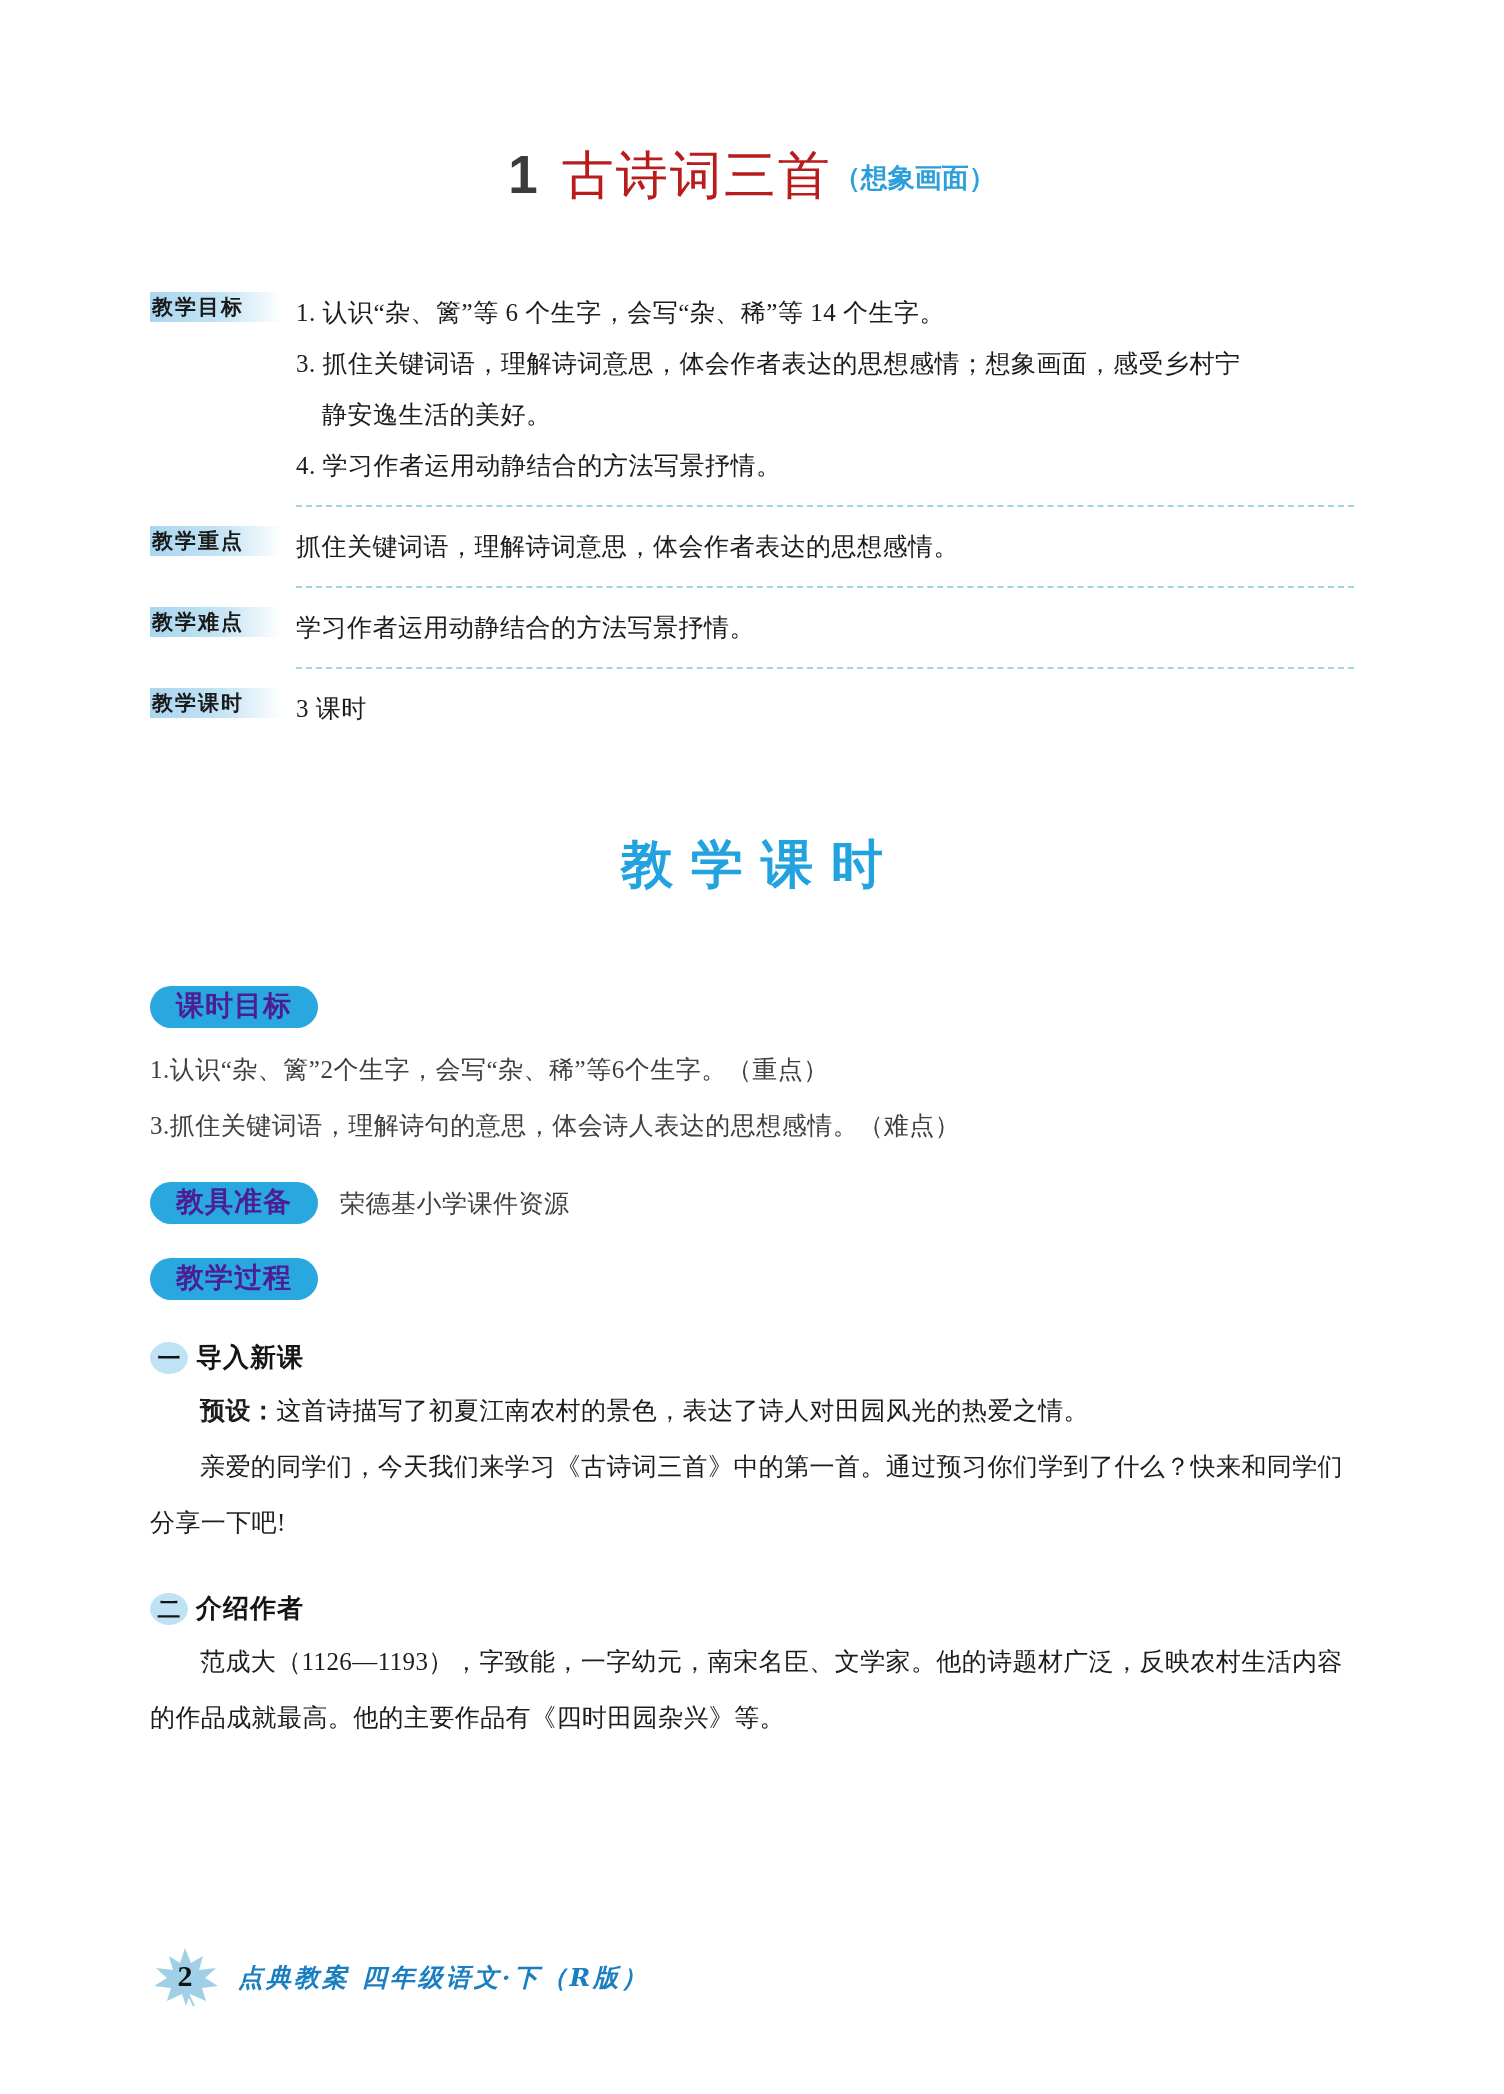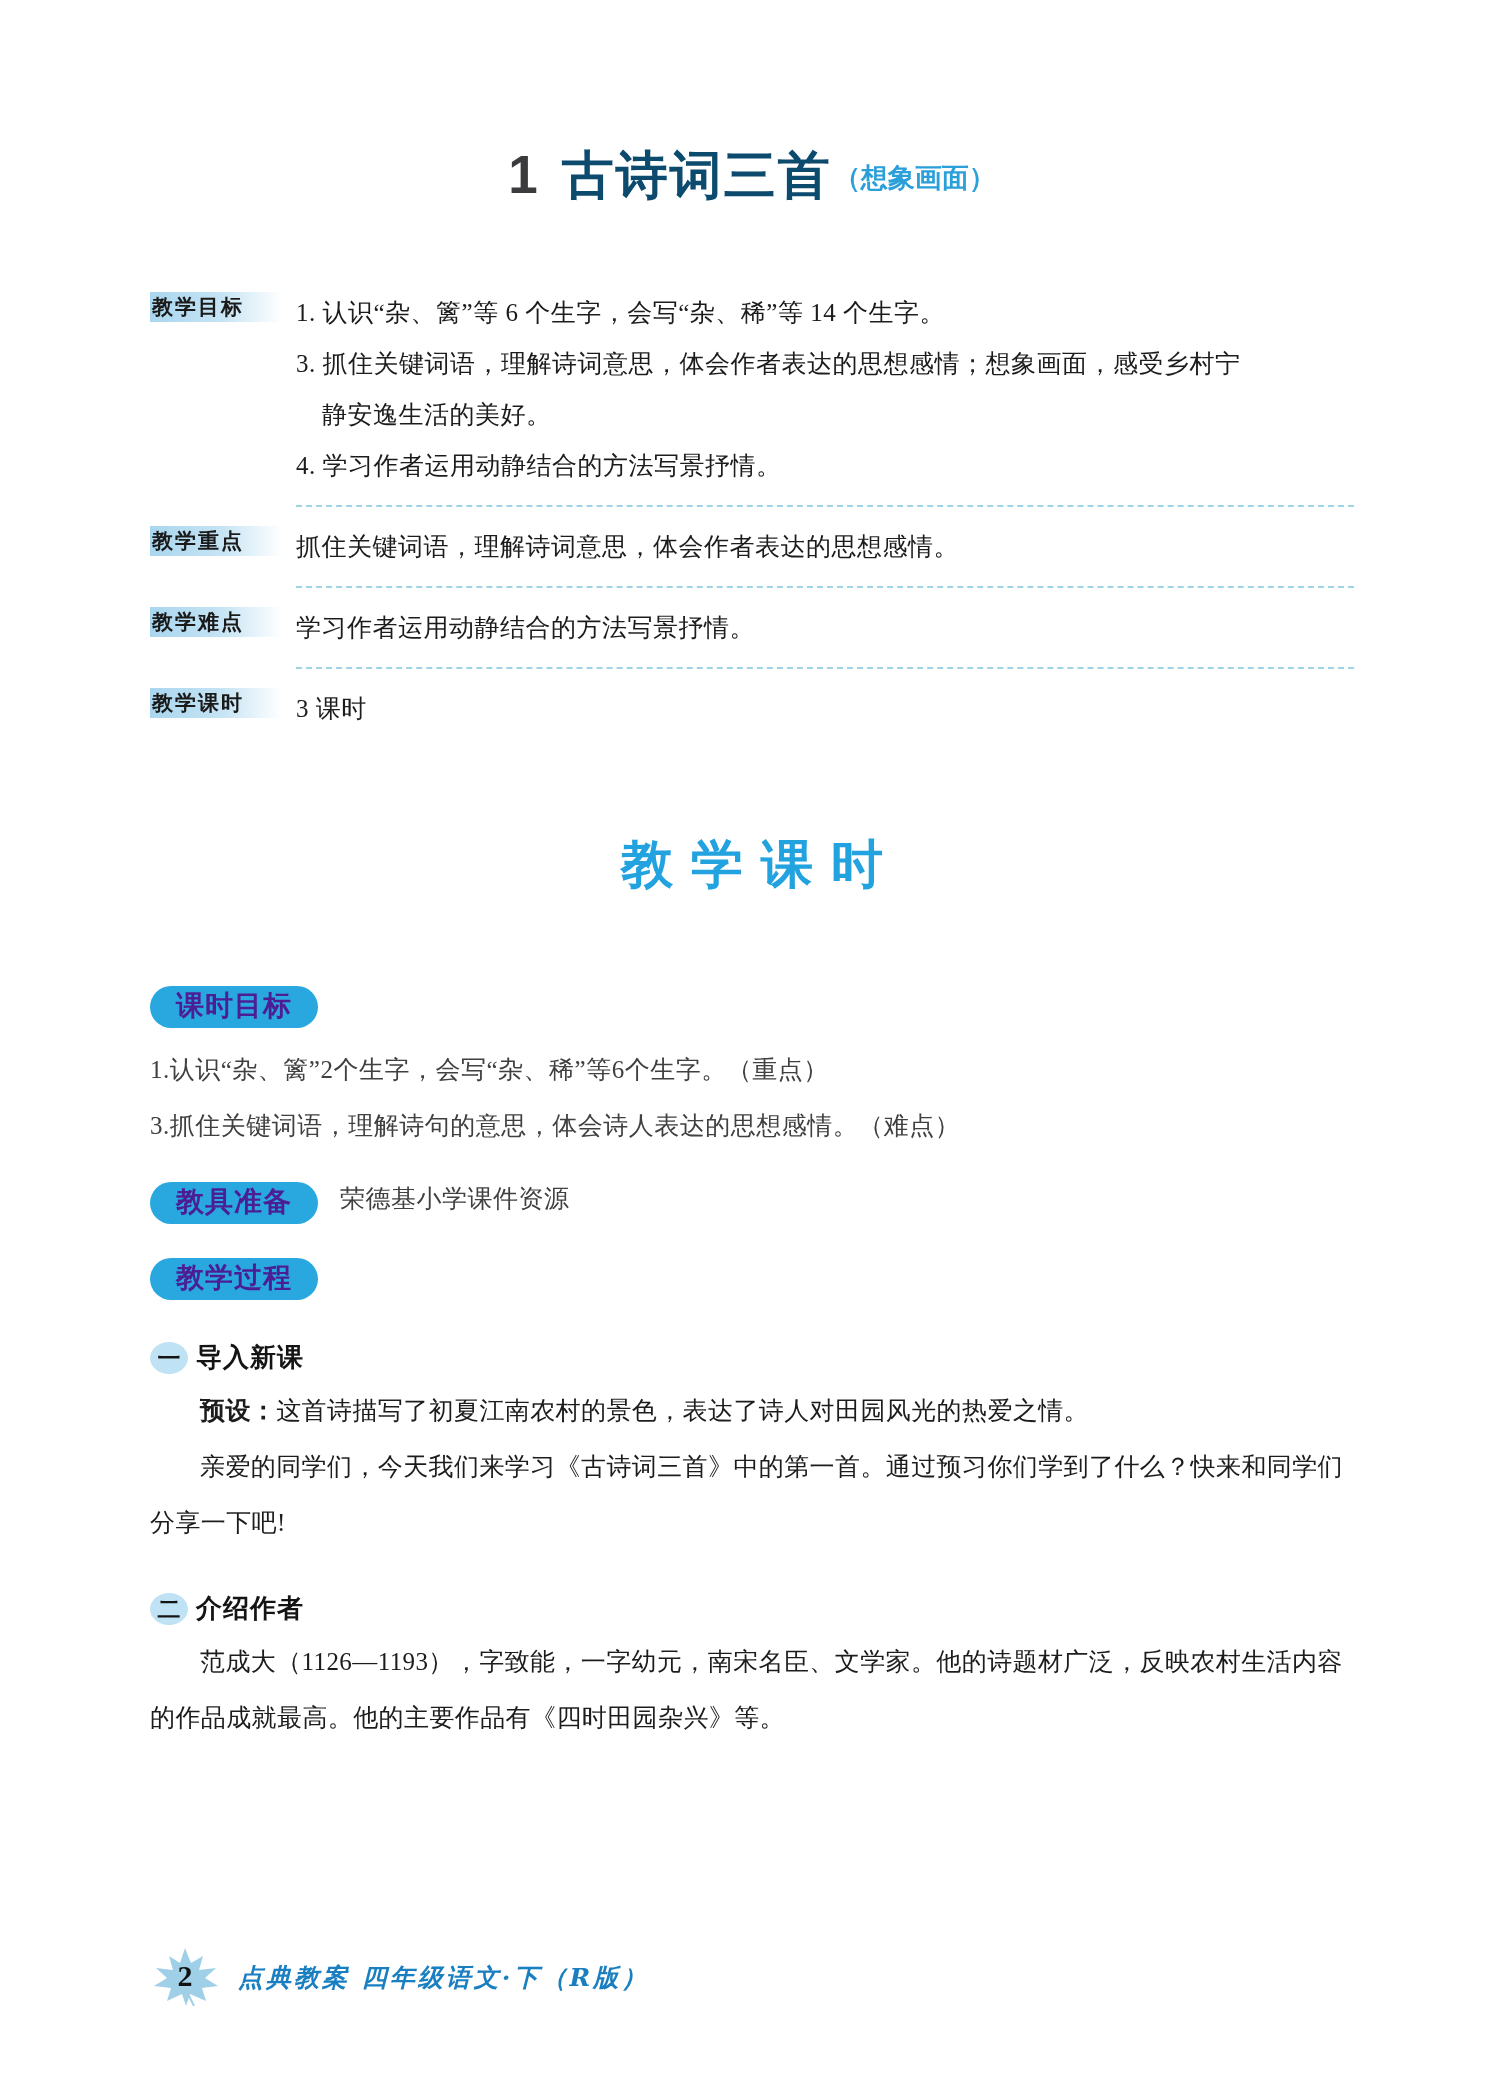--- a/index.html
+++ b/index.html
@@ -34,23 +34,23 @@
   }
   .title-num {
     font-family: "Liberation Sans", sans-serif;
     font-weight: bold;
     font-size: 53px;
     color: #3b3b3d;
     letter-spacing: 0;
   }
   .title-main {
     font-family: "DejaVu Sans", sans-serif;
-    font-weight: bold;
+    font-weight: normal;
     font-size: 52px;
-    color: #0c4a6e;
+    color: #b91c1c;
     letter-spacing: 2px;
     margin-left: 24px;
   }
   .title-note {
     font-family: "DejaVu Sans", sans-serif;
     font-weight: bold;
     font-size: 27px;
     color: #2b9fd9;
     letter-spacing: 0px;
     vertical-align: 6px;
@@ -135,21 +135,21 @@
     font-size: 25px;
     line-height: 56px;
     color: #404040;
     letter-spacing: 0.5px;
   }
   .goal-list div { display: block; }
 
   .prep-row {
     margin-top: 28px;
     display: flex;
-    align-items: flex-start;
+    align-items: center;
   }
   .prep-text {
     font-size: 25px;
     color: #404040;
     padding-left: 22px;
     letter-spacing: 0.5px;
   }
   .process-row { margin-top: 34px; }
 
   

